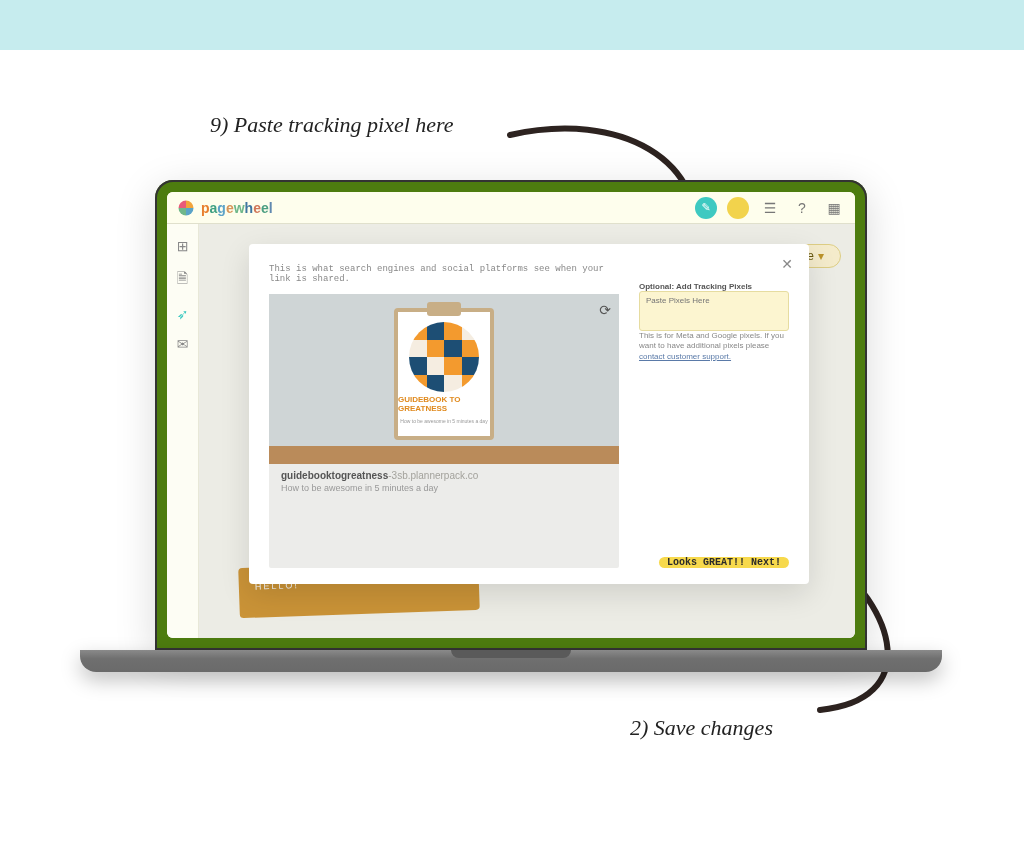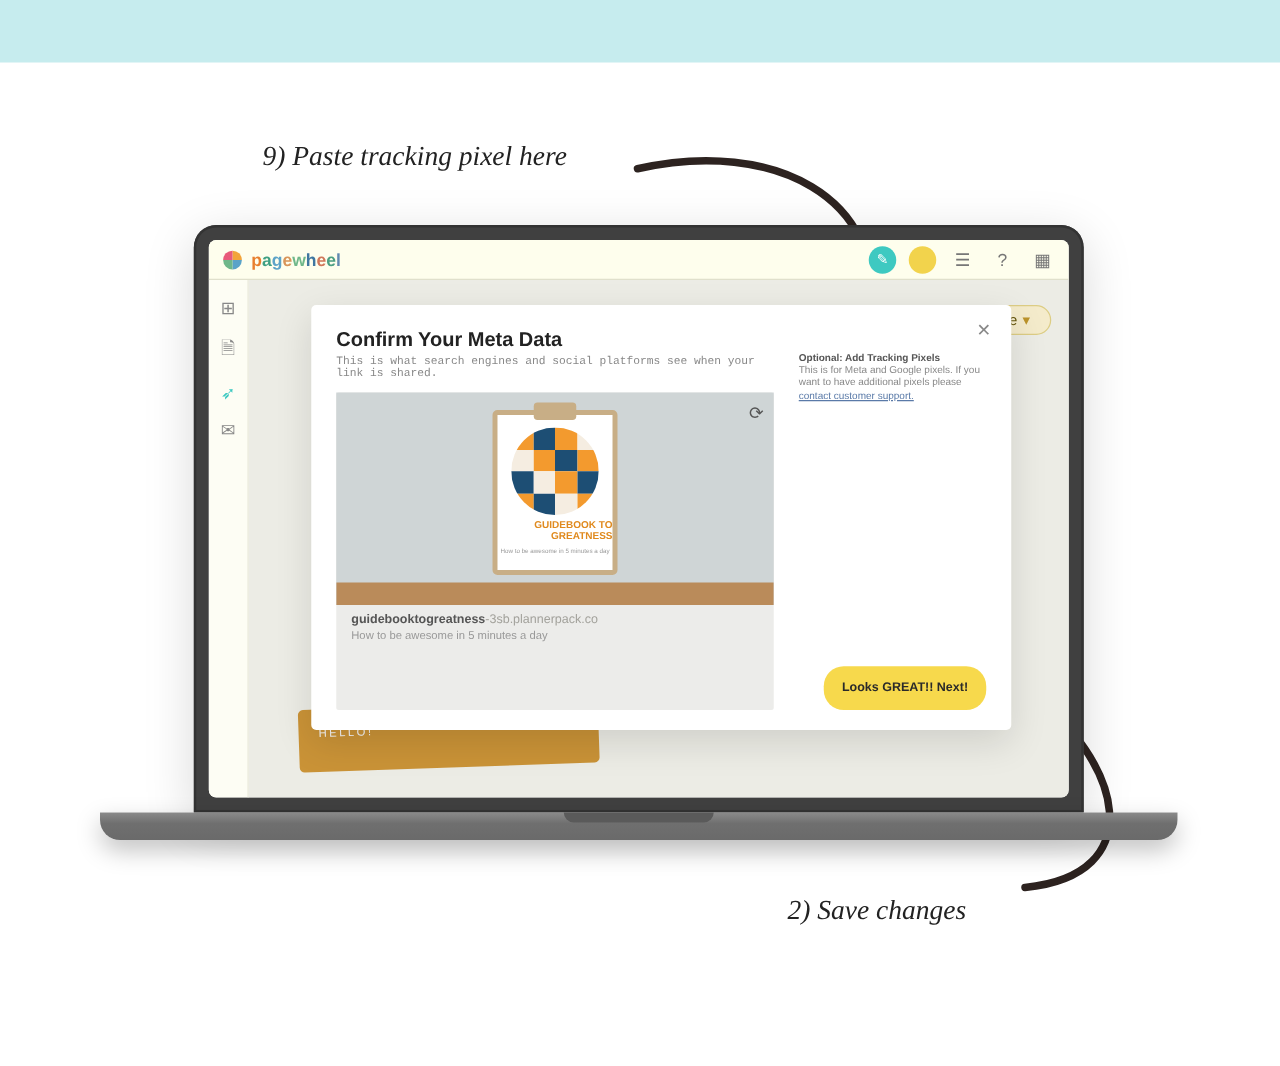--- a/index.html
+++ b/index.html
@@ -28,21 +28,21 @@
   }
   .arrow { position: absolute; pointer-events: none; }
 
   
   .laptop {
     position: absolute;
     left: 155px;
     top: 180px;
     width: 712px;
     height: 470px;
-    background: #404040;
+    background: #4d7c0f;
     border-radius: 18px 18px 0 0;
     padding: 12px;
     box-shadow: 0 10px 40px rgba(0,0,0,0.15), inset 0 0 0 2px #333;
   }
   .laptop-base {
     position: absolute;
     left: 80px;
     top: 650px;
     width: 862px;
     height: 22px;
@@ -260,21 +260,21 @@
   .mosaic div:nth-child(9){background:#1d4e74}
   .mosaic div:nth-child(10){background:#f5ede1}
   .mosaic div:nth-child(11){background:#f39a2e}
   .mosaic div:nth-child(12){background:#1d4e74}
   .mosaic div:nth-child(13){background:#f39a2e}
   .mosaic div:nth-child(14){background:#1d4e74}
   .mosaic div:nth-child(15){background:#f5ede1}
   .mosaic div:nth-child(16){background:#f39a2e}
   .cb-title {
     position:absolute; left:0; right:0; bottom:22px;
-    text-align:right; font-size:8px; font-weight:700;
+    text-align:left; font-size:8px; font-weight:700;
     color:#e08a1e; line-height:1.1;
   }
   .cb-sub {
     position:absolute; left:0; right:0; bottom:12px;
     text-align:center; font-size:5px; color:#999;
   }
   .shelf {
     position:absolute; left:0; right:0; bottom:0; height:18px;
     background:#ba8b5a;
   }
@@ -308,27 +308,28 @@
     line-height: 1.3;
     margin-top: 0;
   }
   .pixel-note a { color:#5a7aa8; text-decoration: underline; }
 
   .next-btn {
     margin-top: auto;
     background: #f7d94c;
     border: none;
     border-radius: 16px;
-    padding: 12px 0;
+    padding: 0 0;
     font-size: 10px;
     font-weight: 700;
     color: #2a2a2a;
     cursor: pointer;
     width: 130px;
     align-self: flex-end;
+    font-family: Liberation Mono, monospace;
   }
 </style>
 </head>
 <body>
 
 <div class="top-bar"></div>
 
 <div class="annotation" style="left:210px; top:112px;">9) Paste tracking pixel here</div>
 <svg class="arrow" style="left:500px; top:120px;" width="260" height="180">
   <path d="M 10 15 C 120 -10 210 40 195 130" stroke="#2d2320" stroke-width="6" fill="none" stroke-linecap="round"></path>
@@ -378,21 +379,20 @@
         <span style="color:#c49a2c">▾</span>
       </div>
       <div class="stage-bg-shape">
         <span>HELLO!</span>
       </div>
 
       <div class="modal-bg"></div>
 
       <div class="modal">
         <div class="modal-left">
-          <h2>Confirm Your Meta Data</h2>
           <div class="sub">This is what search engines and social platforms see when your link is shared.</div>
 
           <div class="preview">
             <div class="preview-img">
               <span class="refresh-icn">⟳</span>
               <div class="shelf"></div>
               <div class="clipboard">
                 <div class="mosaic">
                   <div></div>
                     <div></div>
@@ -421,20 +421,21 @@
               </div>
               <div class="prev-desc">How to be awesome in 5 minutes a day</div>
             </div>
           </div>
         </div>
 
         <div class="modal-right">
           <span class="close-x">✕</span>
 
           <div class="pixel-label">Optional: Add Tracking Pixels</div>
+          <textarea class="pixel-box" placeholder="Paste Pixels Here" style=""></textarea>
           <div class="pixel-note">
             <span>This is for Meta and Google pixels. If you want to have additional pixels please </span><a href="#">contact customer support.</a>
           </div>
 
           <button class="next-btn">Looks GREAT!! Next!</button>
         </div>
       </div>
     </div>
 
   </div>

